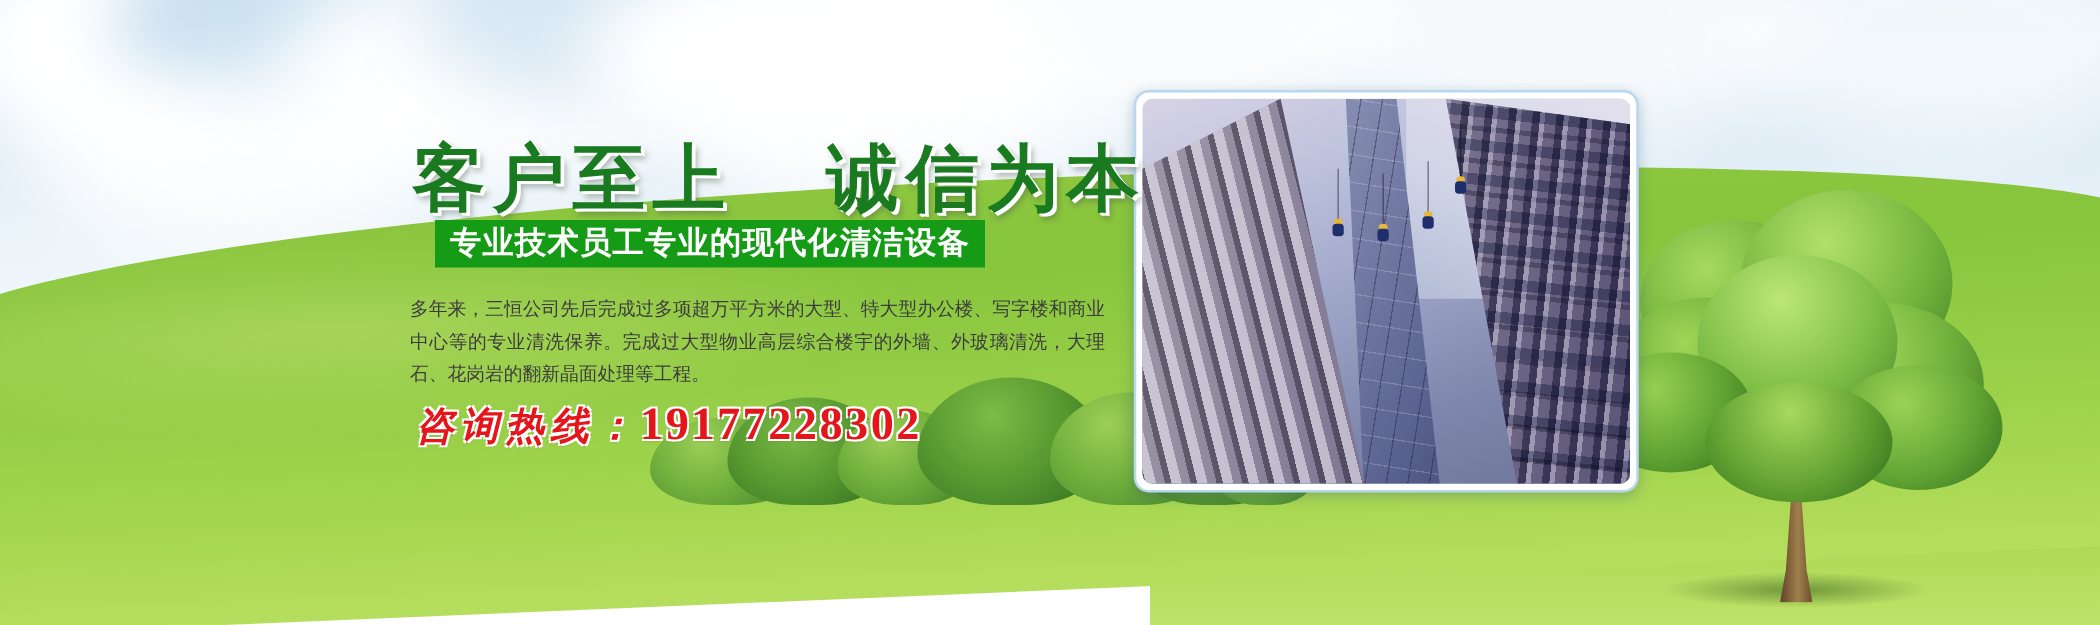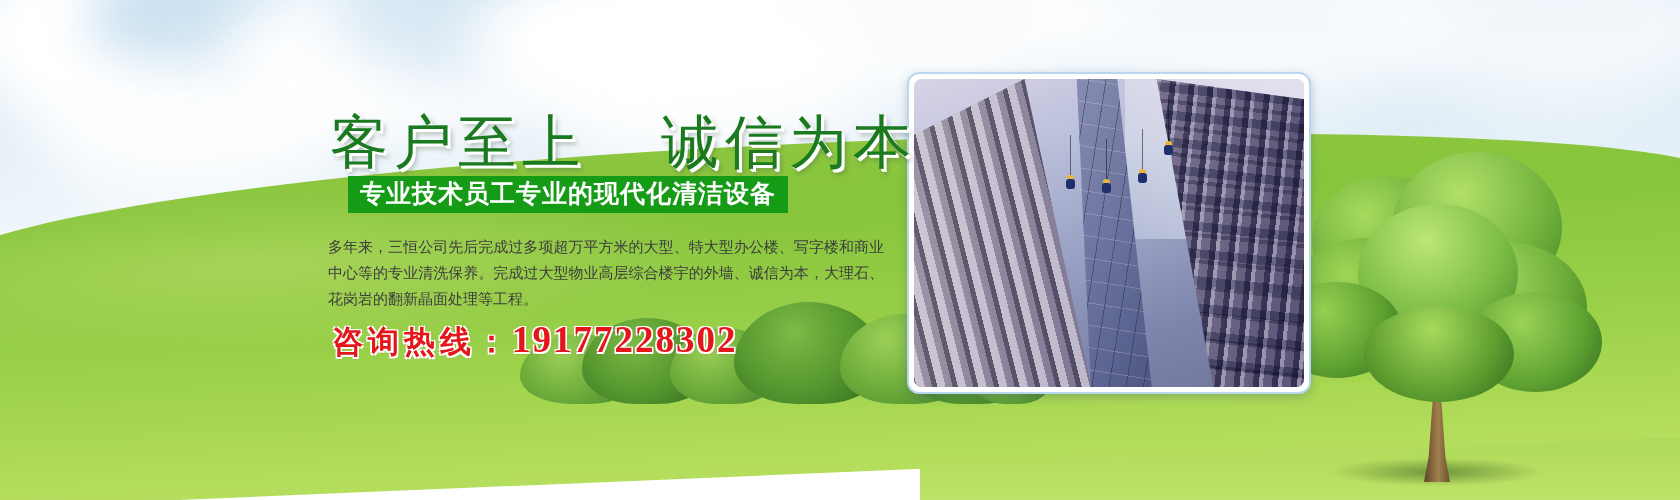--- a/index.html
+++ b/index.html
@@ -127,21 +127,21 @@
   }
   .worker{position:absolute;width:9px;height:14px;}
   .worker .helmet{position:absolute;left:1px;top:0;width:7px;height:5px;border-radius:50% 50% 40% 40%;background:#e8b63a;}
   .worker .body{position:absolute;left:0;top:4px;width:9px;height:10px;border-radius:3px;background:#1f2f6b;}
   .worker .rope{position:absolute;left:4px;top:-40px;width:1px;height:42px;background:rgba(20,20,40,.55);}
 
   
   .headline{
     position:absolute;left:330px;top:104px;
     font-family:"Liberation Serif","DejaVu Serif",serif;
-    font-size:58px;font-weight:normal;color:#1a7a1f;
+    font-size:58px;font-weight:bold;color:#1a7a1f;
     letter-spacing:6px;white-space:nowrap;
     text-shadow:
       2px 2px 0 #ffffff, 3px 3px 0 #ffffff,
       4px 5px 5px rgba(70,90,70,.45);
   }
   .headline .gap{display:inline-block;width:34px;}
 
   
   .subbar{
     position:absolute;left:348px;top:176px;
@@ -162,21 +162,21 @@
     text-align:justify;
   }
 
   
   .hotline{
     position:absolute;left:332px;top:318px;width:420px;
     white-space:nowrap;
   }
   .hotline-label{
     font-family:"Liberation Serif","DejaVu Serif",serif;
-    font-size:31px;font-weight:bold;color:#e4161b;
+    font-size:31px;font-weight:bold;font-style:italic;color:#e4161b;
     letter-spacing:5px;
     text-shadow:-1.5px -1.5px 0 #fff,1.5px -1.5px 0 #fff,-1.5px 1.5px 0 #fff,1.5px 1.5px 0 #fff,0 2px 2px rgba(120,40,20,.35);
   }
   .hotline-num{
     font-family:"Liberation Serif","DejaVu Serif",serif;
     font-size:37px;font-weight:bold;color:#e4161b;letter-spacing:2px;
     text-shadow:-1.5px -1.5px 0 #fff,1.5px -1.5px 0 #fff,-1.5px 1.5px 0 #fff,1.5px 1.5px 0 #fff,0 2px 2px rgba(120,40,20,.35);
   }
   .hotline-row2{
     position:absolute;left:492px;top:365px;white-space:nowrap;
@@ -266,19 +266,19 @@
   <div class="headline">
     <span>客户至上</span>
     <span class="gap"></span>
     <span>诚信为本</span>
   </div>
 
   <div class="subbar">
     <span>专业技术员工专业的现代化清洁设备</span>
   </div>
 
-  <div class="body-copy">多年来，三恒公司先后完成过多项超万平方米的大型、特大型办公楼、写字楼和商业中心等的专业清洗保养。完成过大型物业高层综合楼宇的外墙、诚信为本，大理石、花岗岩的翻新晶面处理等工程。</div>
+  <div class="body-copy">多年来，三恒公司先后完成过多项超万平方米的大型、特大型办公楼、写字楼和商业中心等的专业清洗保养。完成过大型物业高层综合楼宇的外墙、外玻璃清洗，大理石、花岗岩的翻新晶面处理等工程。</div>
 
   <div class="hotline">
     <span class="hotline-label">咨询热线：</span><span class="hotline-num">19177228302</span>
   </div>
 
 </div>
 
 </body></html>

